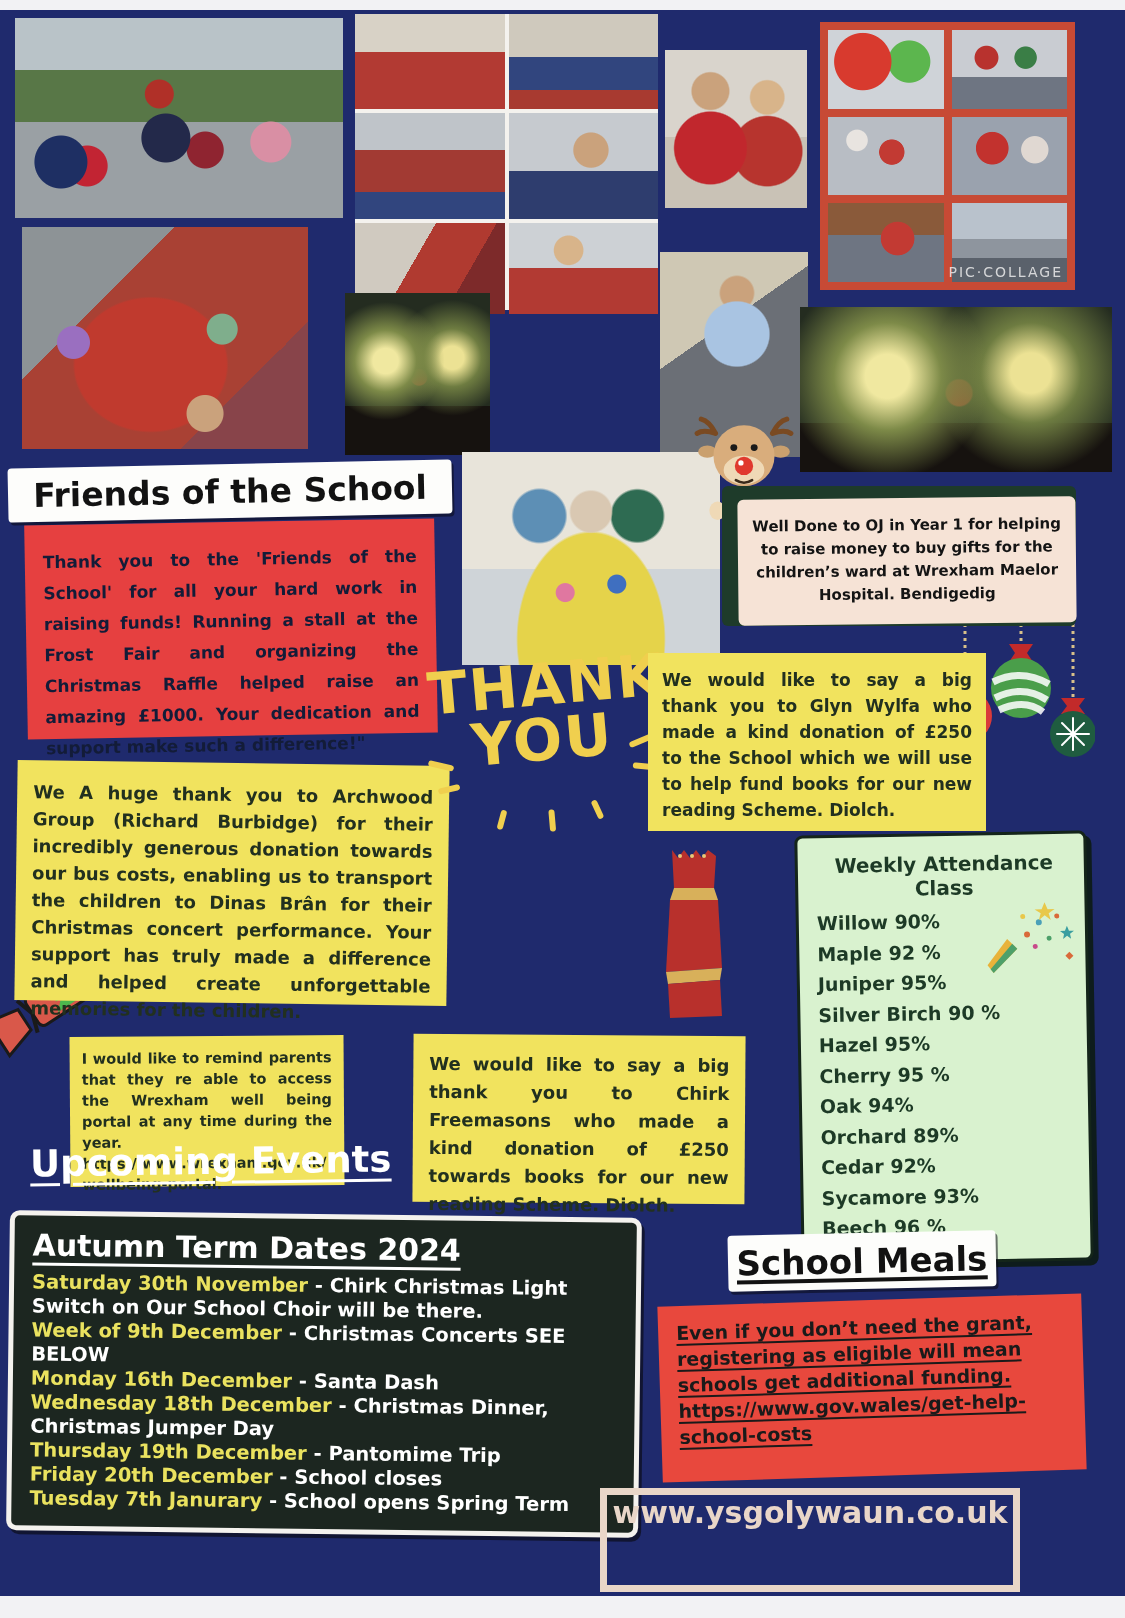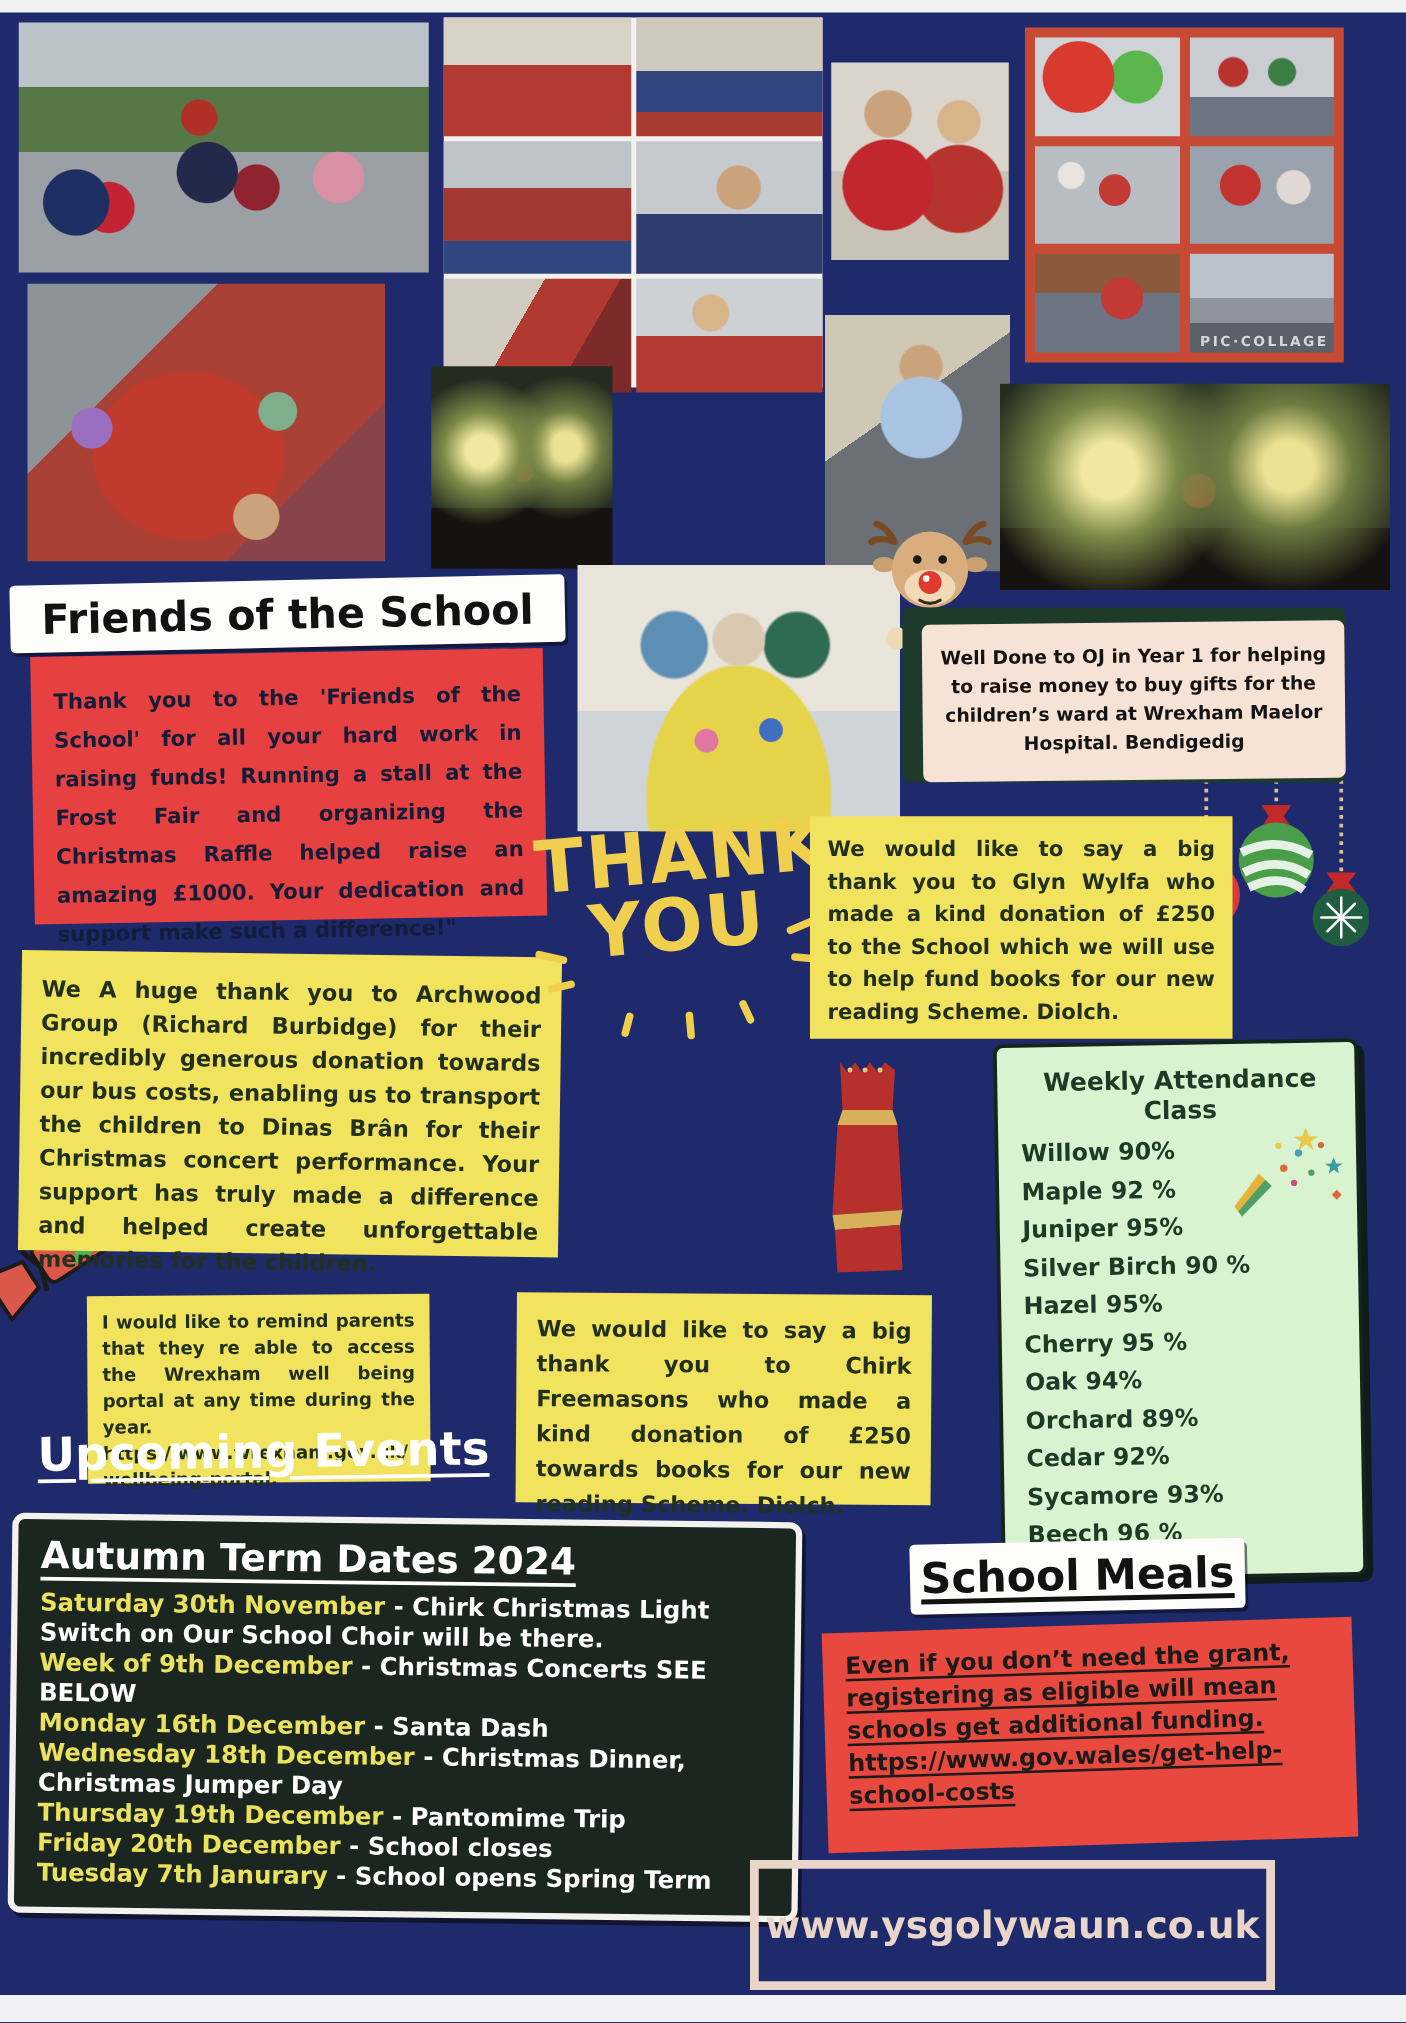--- a/index.html
+++ b/index.html
@@ -64,21 +64,21 @@
   .cell-4{background:radial-gradient(circle at 55% 35%,#caa27c 0 16%,transparent 17%),linear-gradient(#c6cacf 0 55%,#2e3d6e 55% 100%);}
   .cell-5{background:linear-gradient(120deg,#d0cac0 0 40%,#b03a30 40% 70%,#7d2a2a 70% 100%);}
   .cell-6{background:radial-gradient(circle at 40% 30%,#d8b48a 0 13%,transparent 14%),linear-gradient(#cdd1d5 0 50%,#b23a33 50% 100%);}
   .cell-r1{background:radial-gradient(circle at 30% 40%,#d83a2e 0 30%,transparent 31%),radial-gradient(circle at 70% 40%,#5cb64e 0 22%,transparent 23%),linear-gradient(#cfd3d8 0 100%);}
   .cell-r2{background:radial-gradient(circle at 30% 35%,#b8322e 0 12%,transparent 13%),radial-gradient(circle at 64% 35%,#3a7e46 0 12%,transparent 13%),linear-gradient(#c9ccd2 0 60%,#6e7582 60% 100%);}
   .cell-r3{background:radial-gradient(circle at 25% 30%,#e8e4e0 0 10%,transparent 11%),radial-gradient(circle at 55% 45%,#c23a33 0 16%,transparent 17%),linear-gradient(#b8bdc4 0 100%);}
   .cell-r4{background:radial-gradient(circle at 35% 40%,#c2322e 0 18%,transparent 19%),radial-gradient(circle at 72% 42%,#e0d8d2 0 14%,transparent 15%),linear-gradient(#9aa2ae 0 100%);}
   .cell-r5{background:radial-gradient(circle at 60% 45%,#c23a33 0 20%,transparent 21%),linear-gradient(#8a5a3a 0 40%,#6e7582 40% 100%);}
   .cell-r6{background:linear-gradient(#b9c2cc 0 45%,#8e959e 45% 70%,#5a616b 70% 100%);}
   .watermark{position:absolute;right:12px;bottom:10px;color:rgba(235,235,235,.85);
-    font-size:11px;letter-spacing:2px;font-weight:bold;}
+    font-size:14px;letter-spacing:2px;font-weight:normal;}
   
   .hbox{position:absolute;background:#fdfdfb;color:#121212;font-weight:bold;
     display:flex;align-items:center;justify-content:center;border-radius:4px;
     box-shadow:2px 3px 0 rgba(10,10,20,.55);}
   .txtbox{position:absolute;font-weight:bold;box-sizing:border-box;}
   .red-box{background:#e64040;color:#131c38;}
   .yellow-box{background:#f1e35e;color:#22301f;}
   .pink-backing{position:absolute;background:#1e3b2a;border-radius:6px;}
   .pink-box{background:#f6e3d6;color:#141414;border-radius:6px;}
   .green-box{background:#d9f2cf;color:#1d3a26;border:3px solid #14251a;
@@ -87,21 +87,21 @@
   .dark-box{position:absolute;background:#1c2620;border:5px solid #f4f2ee;
     border-radius:10px;box-sizing:border-box;color:#fff;font-weight:bold;
     box-shadow:3px 4px 0 rgba(8,8,12,.6);}
   .ev-date{color:#eae25f;}
   .ev-text{color:#ffffff;}
   .white-head{position:absolute;color:#ffffff;font-weight:bold;}
   .underline{text-decoration:underline;text-decoration-thickness:3px;text-underline-offset:7px;}
   .meals-red{background:#e8483d;color:#1a1a1a;}
   .meals-red .uline{text-decoration:underline;text-decoration-thickness:2px;text-underline-offset:4px;}
   .site-box{position:absolute;border:7px solid #e9d6c8;color:#e9d6c8;font-weight:bold;
-    display:flex;align-items:center;justify-content:center;}
+    display:flex;align-items:flex-start;justify-content:center;}
   .url{overflow-wrap:anywhere;display:block;}
   
   .thanks{position:absolute;color:#f0cf4e;font-weight:bold;text-align:center;
     transform:rotate(-5deg);line-height:0.95;}
   .thanks .l1{font-size:58px;letter-spacing:2px;}
   .thanks .l2{font-size:58px;letter-spacing:2px;}
   .ray{position:absolute;background:#f0cf4e;border-radius:3px;}
 </style>
 </head>
 <body>

